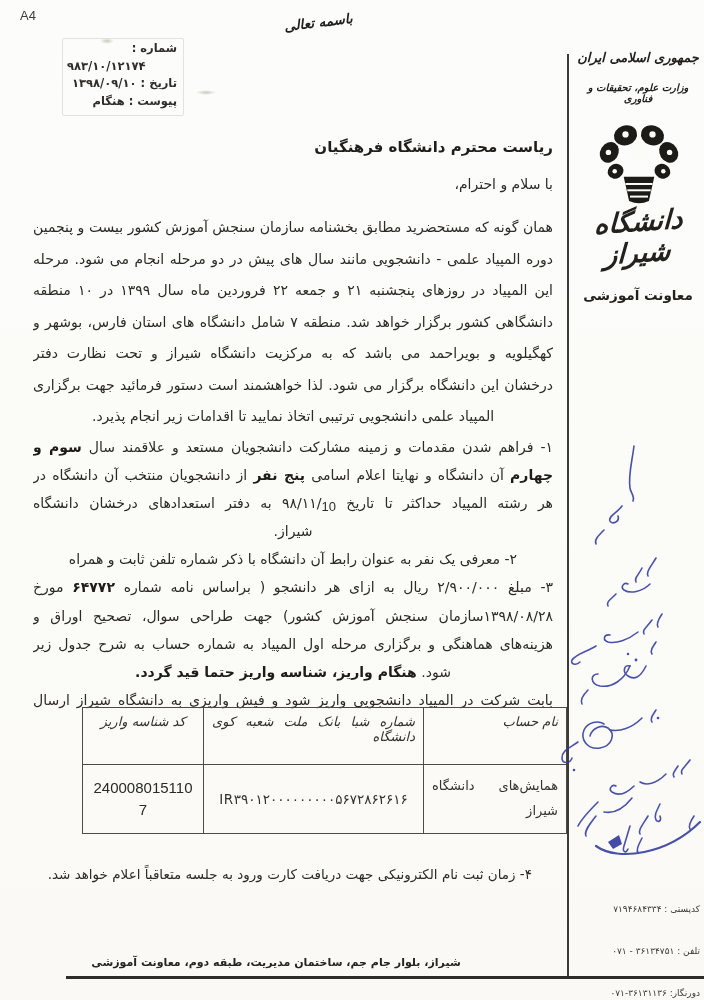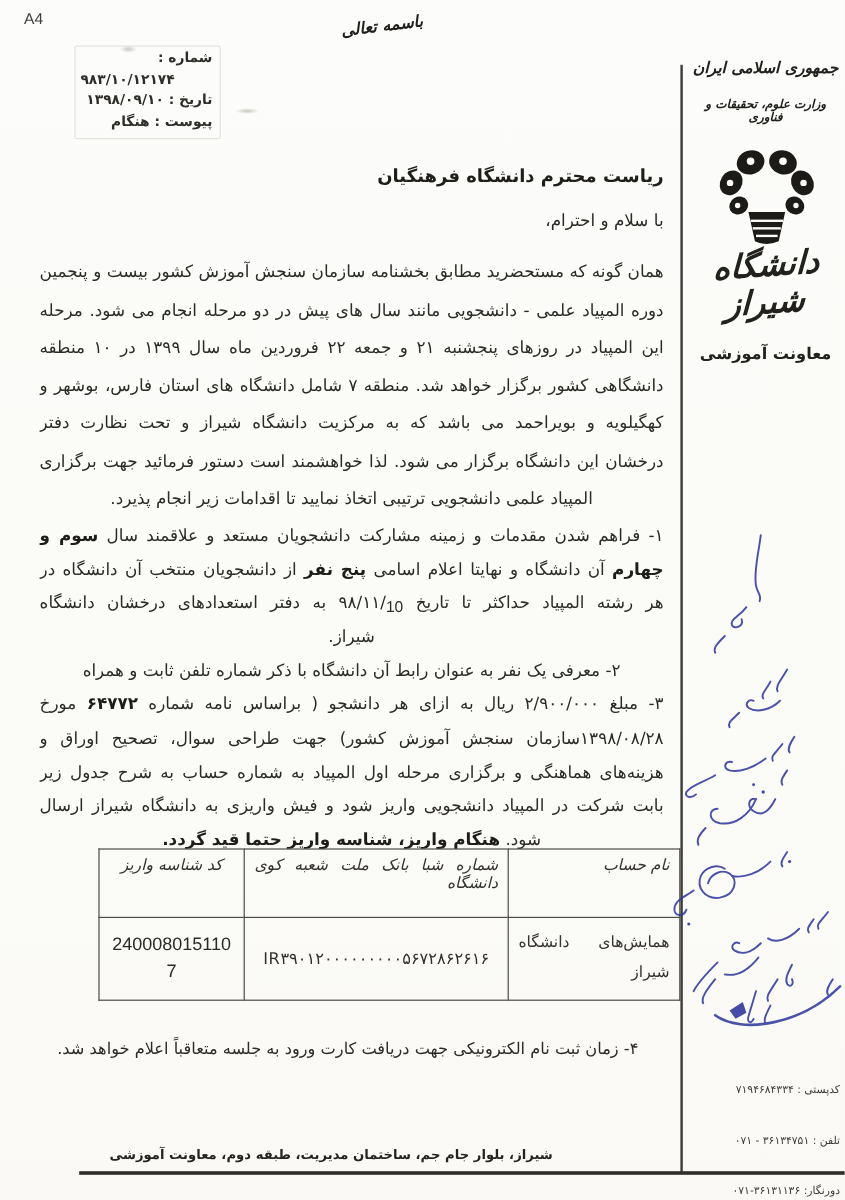--- a/index.html
+++ b/index.html
@@ -133,22 +133,22 @@
         <div class="bline para just"><span>درخشان این دانشگاه برگزار می شود. لذا خواهشمند است دستور فرمائید جهت برگزاری بهتر</span></div>
         <div class="bline para ralign"><span>المپیاد علمی دانشجویی ترتیبی اتخاذ نمایید تا اقدامات زیر انجام پذیرد.</span></div>
         <div class="bline item just"><span>۱- فراهم شدن مقدمات و زمینه مشارکت دانشجویان مستعد و علاقمند سال </span><span class="b">سوم و</span></div>
         <div class="bline item just"><span class="b">چهارم</span><span> آن دانشگاه و نهایتا اعلام اسامی </span><span class="b">پنج نفر</span><span> از دانشجویان منتخب آن دانشگاه در</span></div>
         <div class="bline item just"><span>هر رشته المپیاد حداکثر تا تاریخ </span><span class="num">۹۸/۱۱/<span class="drop">10</span></span><span> به دفتر استعدادهای درخشان دانشگاه</span></div>
         <div class="bline item ralign"><span>شیراز.</span></div>
         <div class="bline item ralign"><span>۲- معرفی یک نفر به عنوان رابط آن دانشگاه با ذکر شماره تلفن ثابت و همراه</span></div>
         <div class="bline item just"><span>۳- مبلغ </span><span>۲/۹۰۰/۰۰۰</span><span> ریال به ازای هر دانشجو ( براساس نامه شماره </span><span class="b">۶۴۷۷۲</span><span> مورخ</span></div>
         <div class="bline item just"><span>۱۳۹۸/۰۸/۲۸سازمان سنجش آموزش کشور) جهت طراحی سوال، تصحیح اوراق و</span></div>
         <div class="bline item just"><span>هزینه‌های هماهنگی و برگزاری مرحله اول المپیاد به شماره حساب به شرح جدول زیر</span></div>
+        <div class="bline item ralign"><span>شود. </span><span class="b">هنگام واریز، شناسه واریز حتما قید گردد.</span></div>
         <div class="bline item just"><span>بابت شرکت در المپیاد دانشجویی واریز شود و فیش واریزی به دانشگاه شیراز ارسال</span></div>
-        <div class="bline item ralign"><span>شود. </span><span class="b">هنگام واریز، شناسه واریز حتما قید گردد.</span></div>
       </div>
   </div>
 
   <table class="acctable">
     <colgroup>
         <col style="width:143px">
         <col style="width:220px">
         <col style="width:121px">
       </colgroup>
     <tbody>

